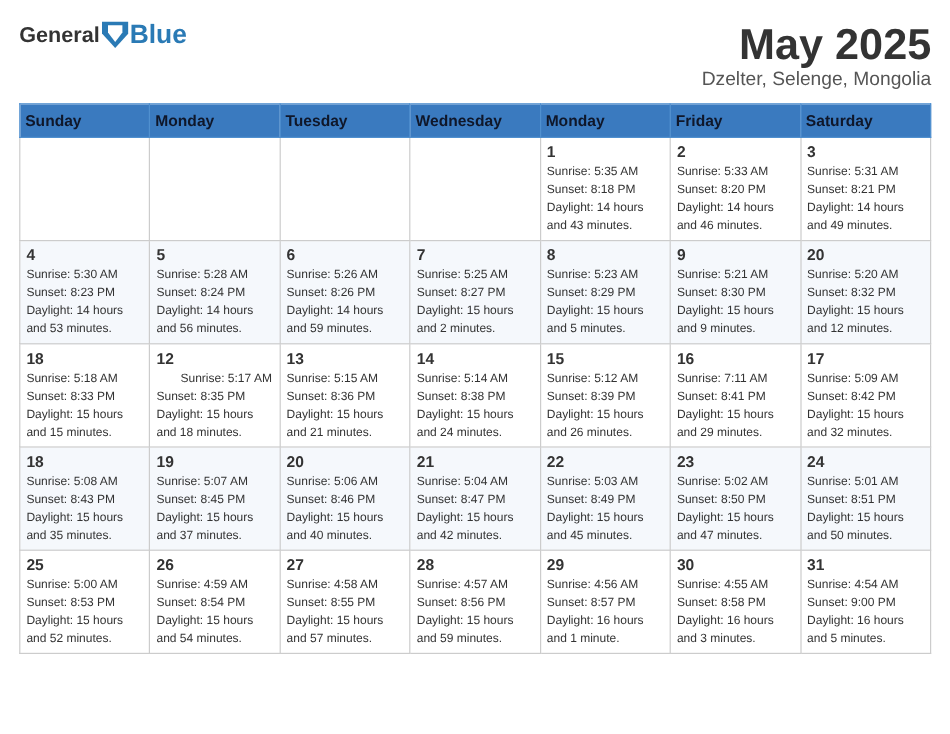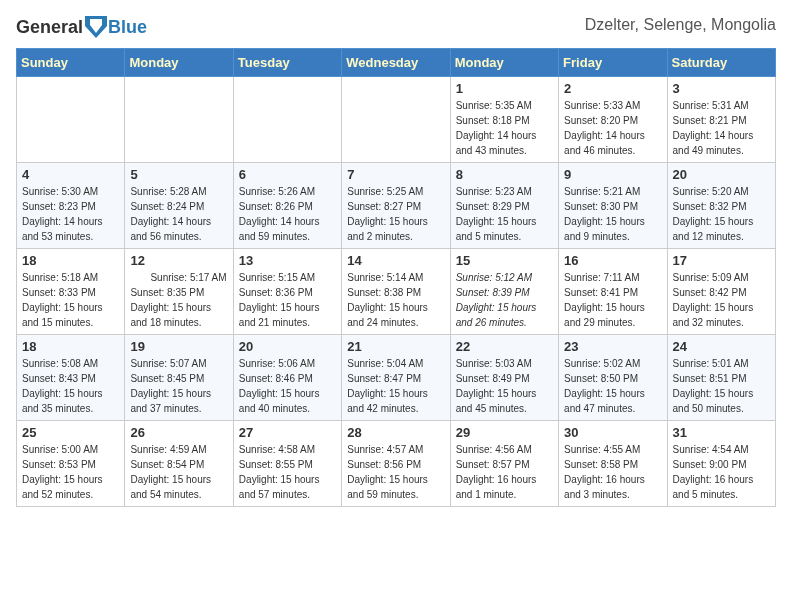--- a/index.html
+++ b/index.html
@@ -19,21 +19,21 @@
     .logo {
       display: flex;
       align-items: center;
     }
     .logo-text-general {
       font-size: 18px;
       font-weight: bold;
       color: #333;
     }
     .logo-text-blue {
-      font-size: 18px;
+      font-size: 22px;
       font-weight: bold;
       color: #2a7ab5;
     }
     .logo-icon {
       width: 22px;
       height: 22px;
       margin-left: 2px;
     }
     .title-area {
       text-align: right;
@@ -47,21 +47,21 @@
       font-size: 16px;
       color: #555;
     }
     .calendar {
       width: 100%;
       border-collapse: collapse;
       border: 1px solid #ccc;
     }
     .calendar th {
       background-color: #3a7abf;
-      color: #fef9c3;
+      color: #0f172a;
       font-size: 13px;
       font-weight: bold;
       padding: 6px 4px;
       text-align: left;
       border: 1px solid #5090cf;
     }
     .calendar td {
       border: 1px solid #ccc;
       vertical-align: top;
       padding: 4px 5px;
@@ -96,20 +96,21 @@
 <div class="header-area">
   <div class="logo">
     <span class="logo-text-general">General</span>
     <svg class="logo-icon" viewBox="0 0 22 22" xmlns="http://www.w3.org/2000/svg">
       <polygon points="0,0 22,0 22,10 11,22 0,10" fill="#2a7ab5"></polygon>
       <polygon points="5,3 17,3 17,9 11,17 5,9" fill="#fff"></polygon>
     </svg>
     <span class="logo-text-blue" style="margin-left:1px;">Blue</span>
   </div>
   <div class="title-area">
+    <div class="main-title">May 2025</div>
     <div class="subtitle">Dzelter, Selenge, Mongolia</div>
   </div>
 </div>
 
 <table class="calendar">
   <thead>
     <tr>
     <th>Sunday</th>
         <th>Monday</th>
         <th>Tuesday</th>
@@ -178,21 +179,21 @@
 Daylight: 15 hours
 and 18 minutes.</span></td>
         <td><span class="day-number">13</span><span class="day-info" style="white-space: pre-line;">Sunrise: 5:15 AM
 Sunset: 8:36 PM
 Daylight: 15 hours
 and 21 minutes.</span></td>
         <td><span class="day-number">14</span><span class="day-info" style="white-space: pre-line;">Sunrise: 5:14 AM
 Sunset: 8:38 PM
 Daylight: 15 hours
 and 24 minutes.</span></td>
-        <td><span class="day-number">15</span><span class="day-info" style="white-space: pre-line; font-style: italic;">Sunrise: 5:12 AM
+        <td><span class="day-number">15</span><span class="day-info" style="white-space: pre-line;">Sunrise: 5:12 AM
 Sunset: 8:39 PM
 Daylight: 15 hours
 and 26 minutes.</span></td>
         <td><span class="day-number">16</span><span class="day-info" style="white-space: pre-line;">Sunrise: 7:11 AM
 Sunset: 8:41 PM
 Daylight: 15 hours
 and 29 minutes.</span></td>
         <td><span class="day-number">17</span><span class="day-info" style="white-space: pre-line;">Sunrise: 5:09 AM
 Sunset: 8:42 PM
 Daylight: 15 hours

